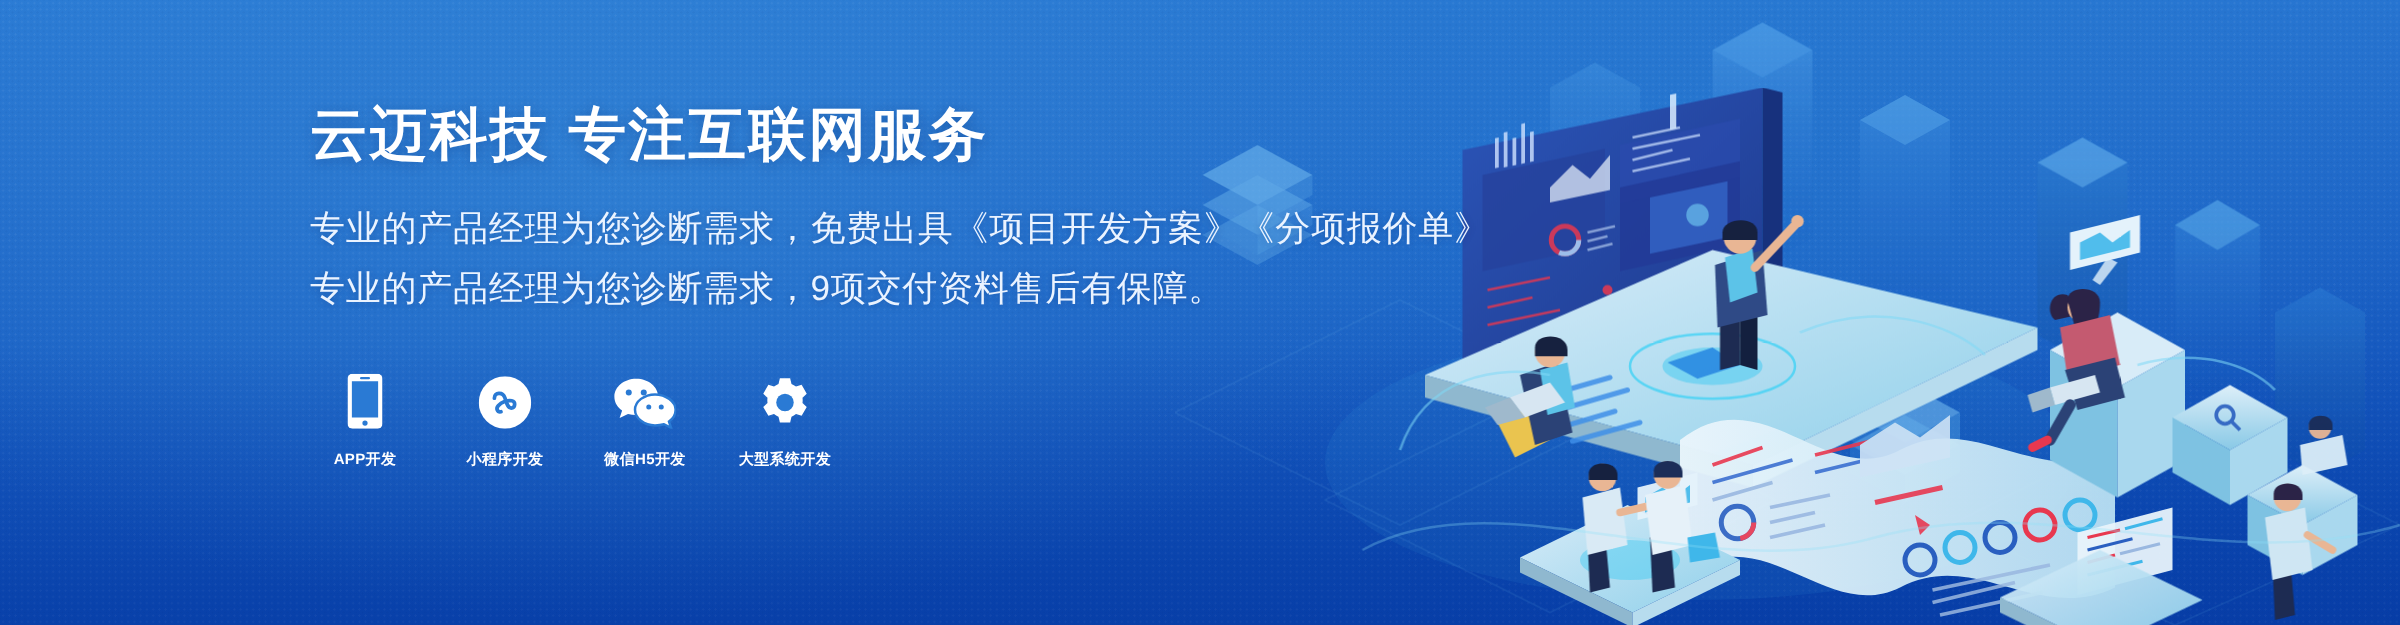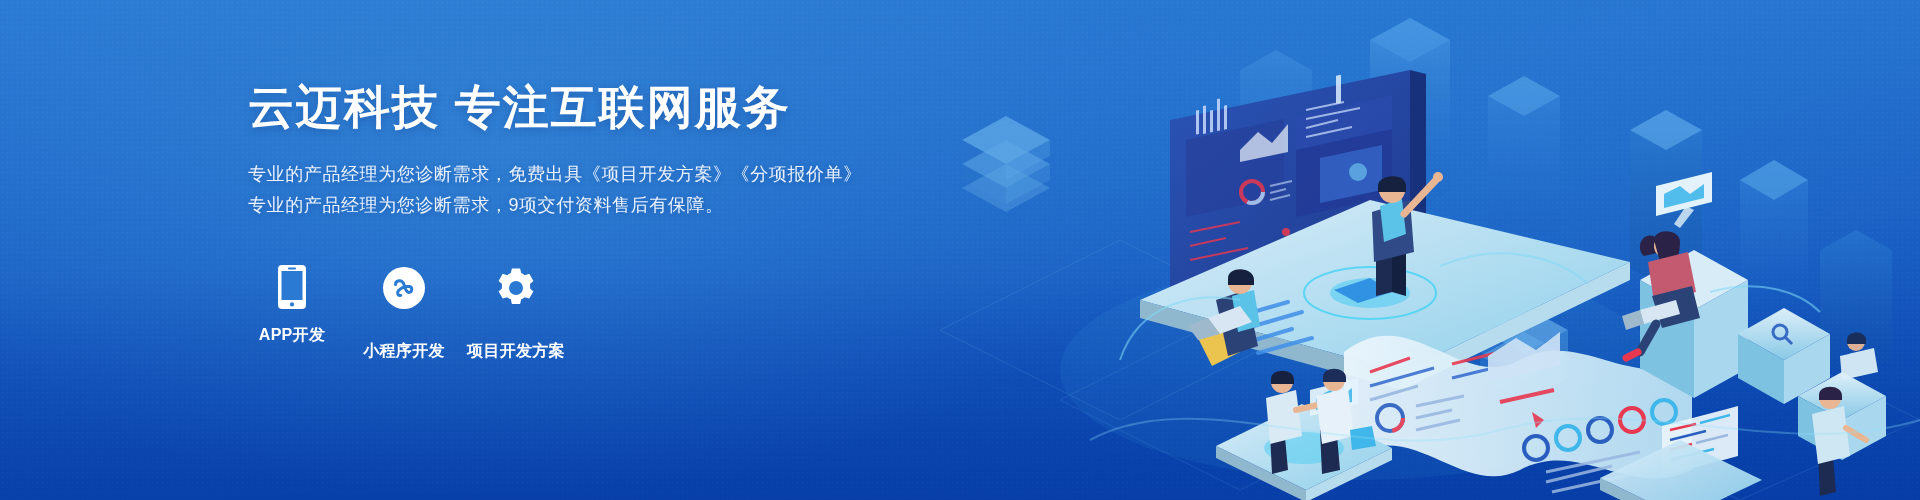--- a/index.html
+++ b/index.html
@@ -33,33 +33,33 @@
   
   .content { position:absolute; left:248px; top:0; width:760px; height:500px; z-index:6; }
   .headline {
     margin-top:82px;
     font-size:46px; font-weight:bold; color:#ffffff; letter-spacing:2px;
     line-height:1.1; white-space:nowrap;
     text-shadow:0 2px 10px rgba(2,36,100,0.28);
   }
   .sub { margin-top:26px; }
   .sub-line {
-    font-size:18px; color:#eaf3ff; line-height:1.72;
+    font-size:28px; color:#eaf3ff; line-height:1.72;
     letter-spacing:0.6px; white-space:nowrap;
     text-shadow:0 1px 6px rgba(2,36,100,0.25);
   }
 
   
   .services { display:flex; margin-top:42px; }
   .service { width:88px; display:flex; flex-direction:column; align-items:center; cursor:pointer; }
-  .service + .service { margin-left:24px;gap:16px; }
+  .service + .service { margin-left:24px; }
   .svc-icon { height:46px; display:flex; align-items:flex-end; justify-content:center; }
   .svc-icon svg { display:block; }
   .svc-label {
-    margin-top:16px; font-size:16px; font-weight:bold; color:#ffffff;
+    margin-top:16px; font-size:12px; font-weight:bold; color:#ffffff;
     white-space:nowrap; letter-spacing:0.3px;
   }
 
   
   #art { position:absolute; right:0; top:0; width:980px; height:500px; z-index:3; }
   #art svg { display:block; width:980px; height:500px; }
 </style>
 </head>
 <body>
 
@@ -417,32 +417,49 @@
           <svg width="42" height="42" viewBox="0 0 42 42">
             <circle cx="21" cy="21" r="21" fill="#ffffff"></circle>
             <path d="M12.5 17.5 C12.5 12.8 19.2 12.2 20.9 17.2 C22.4 21.8 23.2 25.4 26 25.4
                      C29.3 25.4 29.8 20.2 26.4 19.6 C22.8 19 18.2 20.6 15.6 23.6
                      C13.6 25.9 14.8 29 17.8 28.4" fill="none" stroke="#2a7ad4" stroke-width="3" stroke-linecap="round"></path>
           </svg>
         </span>
         <span class="svc-label">小程序开发</span>
       </div>
 
+      <div class="service">
+        <span class="svc-icon">
+          <svg width="50" height="42" viewBox="0 0 50 42">
+            <path d="M18 2 C8.3 2 0.5 8.4 0.5 16.3 C0.5 20.7 2.9 24.7 6.7 27.3
+                     L4.7 33.4 L11.4 30.1 C13.5 30.7 15.7 31 18 31
+                     C27.7 31 35.5 24.3 35.5 16.3 C35.5 8.4 27.7 2 18 2 Z" fill="#ffffff"></path>
+            <circle cx="12" cy="13" r="2.4" fill="#2a7ad4"></circle>
+            <circle cx="24" cy="13" r="2.4" fill="#2a7ad4"></circle>
+            <path d="M33 14.5 C41.5 14.5 49.5 20 49.5 26.8 C49.5 30.6 47.4 34 44.2 36.2
+                     L45.8 41.2 L40.2 38.4 C38.1 39 35.7 39.3 33 39.3
+                     C24.5 39.3 17 33.7 17 26.8 C17 20 24.5 14.5 33 14.5 Z" fill="#ffffff" stroke="#2a7ad4" stroke-width="2"></path>
+            <circle cx="28" cy="24.5" r="2" fill="#2a7ad4"></circle>
+            <circle cx="38" cy="24.5" r="2" fill="#2a7ad4"></circle>
+          </svg>
+        </span>
+        <span class="svc-label">微信H5开发</span>
+      </div>
 
 
       <div class="service">
         <span class="svc-icon">
           <svg width="42" height="42" viewBox="0 0 42 42">
             <path d="M16.9 1.5 h8.2 l1.1 4.6 a15 15 0 0 1 3.6 2.1 l4.5-1.4 4.1 7.1 -3.4 3.2
                      a15 15 0 0 1 0 4.2 l3.4 3.2 -4.1 7.1 -4.5-1.4 a15 15 0 0 1-3.6 2.1
                      l-1.1 4.6 h-8.2 l-1.1-4.6 a15 15 0 0 1-3.6-2.1 l-4.5 1.4 -4.1-7.1 3.4-3.2
                      a15 15 0 0 1 0-4.2 l-3.4-3.2 4.1-7.1 4.5 1.4 a15 15 0 0 1 3.6-2.1 Z" fill="#ffffff"></path>
             <circle cx="21" cy="21" r="7" fill="#2a7ad4"></circle>
           </svg>
         </span>
-        <span class="svc-label">项目开发方案</span>
+        <span class="svc-label">大型系统开发</span>
       </div>
 
     </div>
   </div>
 
   <div id="vignette"></div>
 </div>
 
 </body></html>

